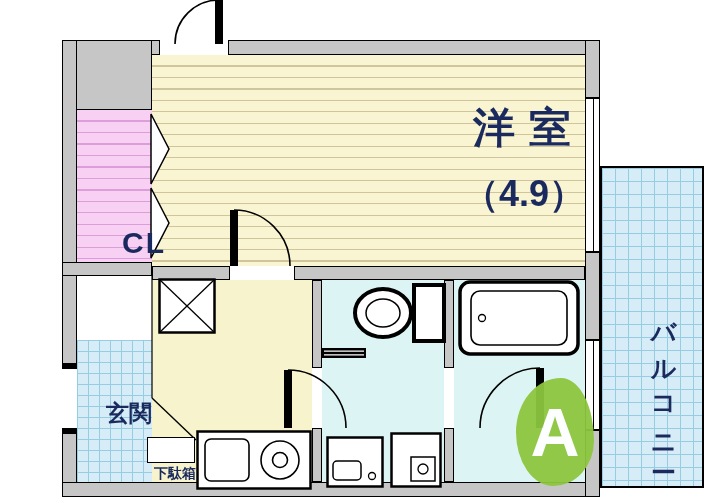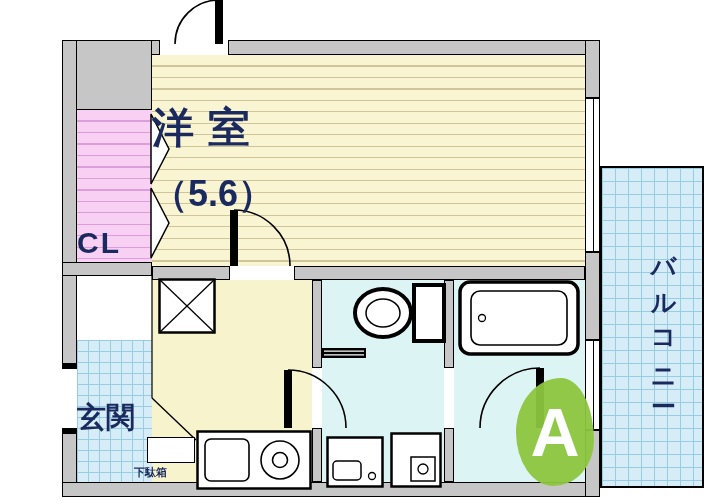--- a/index.html
+++ b/index.html
@@ -17,28 +17,28 @@
 
   .wall{position:absolute;background:var(--wall_fill,#c6c6c6);border:1px solid var(--line,#000)}
 
   .window{position:absolute;background:#fff;border:1px solid var(--line,#000)}
   .window i{position:absolute;left:50%;top:0;bottom:0;width:0;border-left:1px solid var(--line,#000)}
 
   .overlay{position:absolute;left:0;top:0;pointer-events:none}
   .fix{position:absolute}
   .cabinet{position:absolute;background:#fff;border:1.5px solid var(--line,#000)}
 
-  .lbl{position:absolute;color:var(--text,#1b2a5e);text-align:left;z-index:20;white-space:nowrap}
+  .lbl{position:absolute;color:var(--text,#1b2a5e);text-align:right;z-index:20;white-space:nowrap}
   .lbl-main{font-size:42px;font-weight:bold;letter-spacing:14px}
   .lbl-size{font-size:36px;font-weight:bold}
   .lbl-cl{font-size:30px;font-weight:bold;letter-spacing:2px}
-  .lbl-genkan{font-size:29px;font-weight:bold}
+  .lbl-genkan{font-size:23px;font-weight:bold}
   .lbl-wash{font-size:19px;font-weight:bold;line-height:25px}
   .lbl-balcony{font-size:25px;font-weight:bold;letter-spacing:10px;writing-mode:vertical-rl;text-orientation:upright}
-  .lbl-geta{font-size:11px;font-weight:bold}
+  .lbl-geta{font-size:14px;font-weight:bold}
 
   .watermark{position:absolute;left:516px;top:378px;display:flex;align-items:flex-end;z-index:40;opacity:.95}
   .wm-blob{width:78px;height:108px;background:var(--brand_green,#8dc63f);border-radius:58% 42% 52% 48%/50% 58% 42% 50%;display:flex;align-items:center;justify-content:center;color:#fff;font-size:68px;font-weight:bold}
   .wm-text{font-size:66px;font-weight:bold;color:var(--brand_green,#8dc63f);line-height:1;margin-left:-10px;padding-bottom:16px;letter-spacing:-2px;
     text-shadow:-2px -2px 0 #fff,2px -2px 0 #fff,-2px 2px 0 #fff,2px 2px 0 #fff,0 2px 0 #fff,0 -2px 0 #fff,2px 0 0 #fff,-2px 0 0 #fff}
 </style>
 </head>
 <body>
 
 <div class="page">
@@ -148,21 +148,21 @@
 
   <svg class="fix" style="left:390px;top:432px" width="52" height="56">
     <rect x="1.5" y="1.5" width="49" height="53" fill="#fff" stroke="#000" stroke-width="2.5"></rect>
     <rect x="21" y="25" width="24" height="24" fill="#fff" stroke="#000" stroke-width="1.5"></rect>
     <circle cx="33" cy="37" r="5" fill="#fff" stroke="#000" stroke-width="1.3"></circle>
   </svg>
 
   <div class="cabinet" style="left:147px;top:437px;width:48px;height:26px"></div>
 
   <div class="lbl lbl-main" style="left:152px;top:100px;width:433px">洋室</div>
-  <div class="lbl lbl-size" style="left:152px;top:170px;width:433px">（5.6）</div>
+  <div class="lbl lbl-size" style="left:152px;top:170px;width:433px">（4.9）</div>
   <div class="lbl lbl-cl" style="left:77px;top:226px;width:89px">CL</div>
   <div class="lbl lbl-genkan" style="left:77px;top:398px;width:75px">玄関</div>
   <div class="lbl lbl-balcony" style="left:648px;top:238px;height:230px">バルコニー</div>
   <div class="lbl lbl-geta" style="left:134px;top:465px;width:62px">下駄箱</div>
 
   <div class="watermark">
     <div class="wm-blob">
       <span>A</span>
     </div>
   </div>

